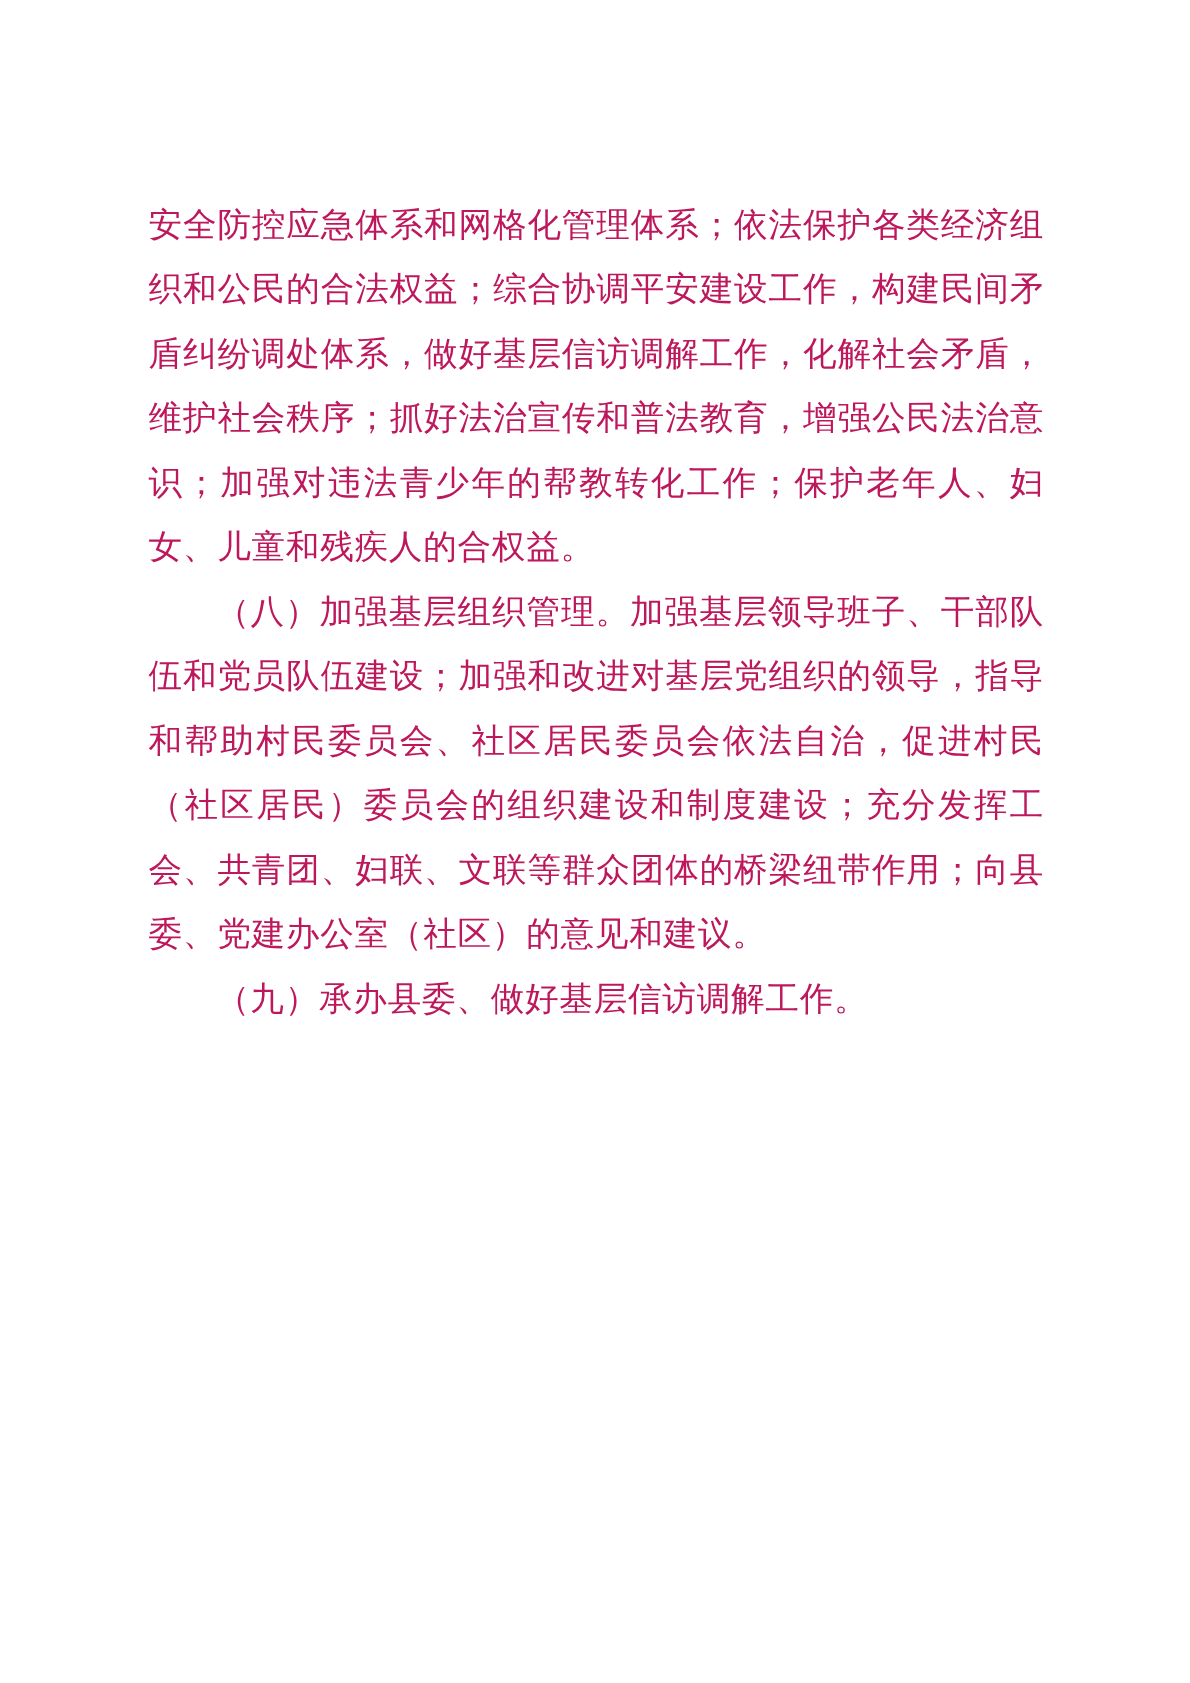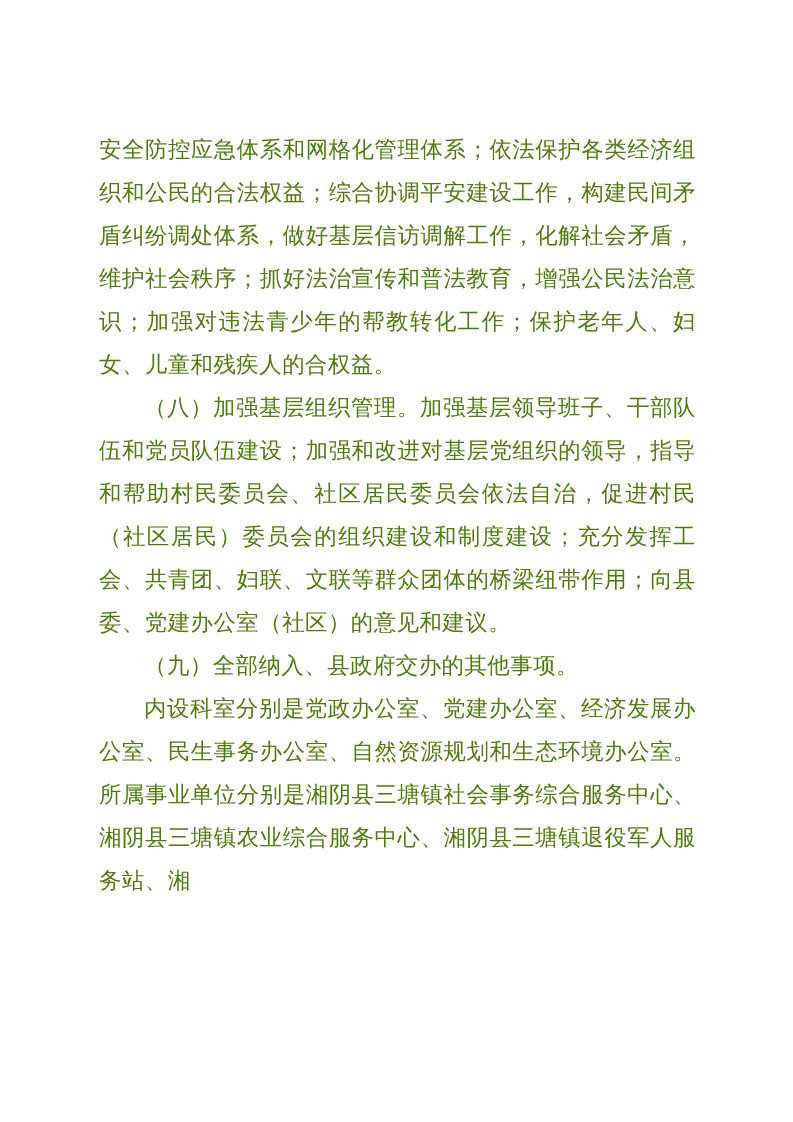--- a/index.html
+++ b/index.html
@@ -19,36 +19,35 @@
     left: 99px;
     top: 128px;
     width: 597px;
   }
   .para {
     margin: 0;
     padding: 0;
     font-family: "Liberation Serif", "DejaVu Serif", serif;
     font-size: 22.4px;
     line-height: 43px;
-    color: #4d7c0f;
+    color: #be185d;
     text-align: justify;
     text-indent: 45px;
     letter-spacing: 0.5px;
   }
   .para.continuation {
     text-indent: 0;
   }
   .para.heading {
     font-weight: bold;
     text-align: left;
   }
 </style>
 </head>
 <body>
 
 <div class="page">
   <div class="text-block">
     <p class="para continuation">安全防控应急体系和网格化管理体系；依法保护各类经济组织和公民的合法权益；综合协调平安建设工作，构建民间矛盾纠纷调处体系，做好基层信访调解工作，化解社会矛盾，维护社会秩序；抓好法治宣传和普法教育，增强公民法治意识；加强对违法青少年的帮教转化工作；保护老年人、妇女、儿童和残疾人的合权益。</p>
     <p class="para">（八）加强基层组织管理。加强基层领导班子、干部队伍和党员队伍建设；加强和改进对基层党组织的领导，指导和帮助村民委员会、社区居民委员会依法自治，促进村民（社区居民）委员会的组织建设和制度建设；充分发挥工会、共青团、妇联、文联等群众团体的桥梁纽带作用；向县委、党建办公室（社区）的意见和建议。</p>
-    <p class="para">（九）全部纳入、县政府交办的其他事项。</p>
-    <p class="para">内设科室分别是党政办公室、党建办公室、经济发展办公室、民生事务办公室、自然资源规划和生态环境办公室。所属事业单位分别是湘阴县三塘镇社会事务综合服务中心、湘阴县三塘镇农业综合服务中心、湘阴县三塘镇退役军人服务站、湘</p>
+    <p class="para">（九）承办县委、做好基层信访调解工作。</p>
   </div>
 </div>
 
 </body></html>

